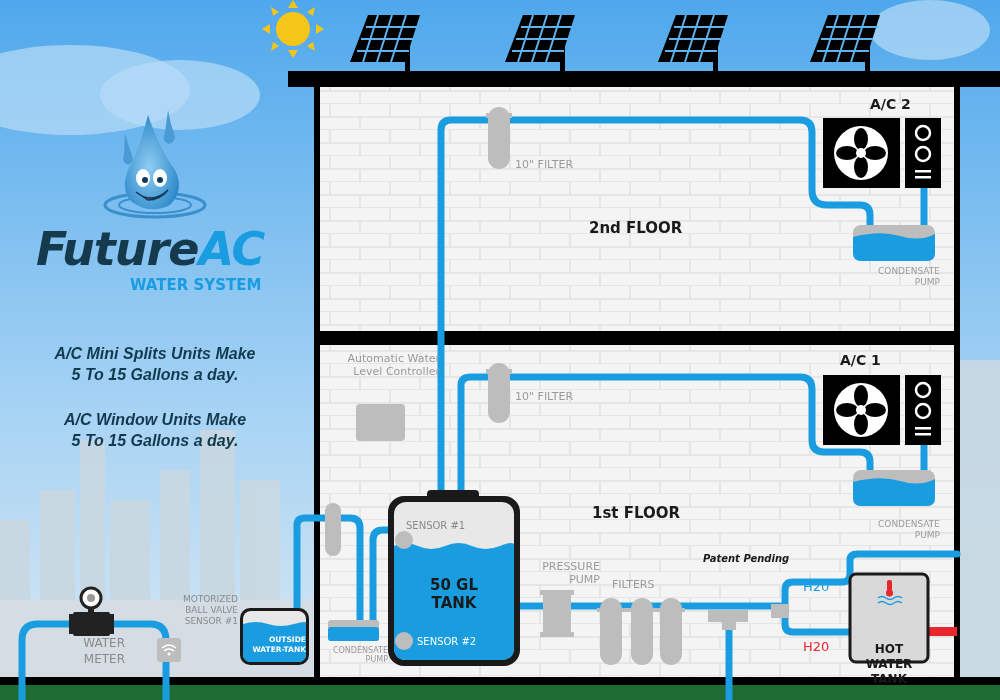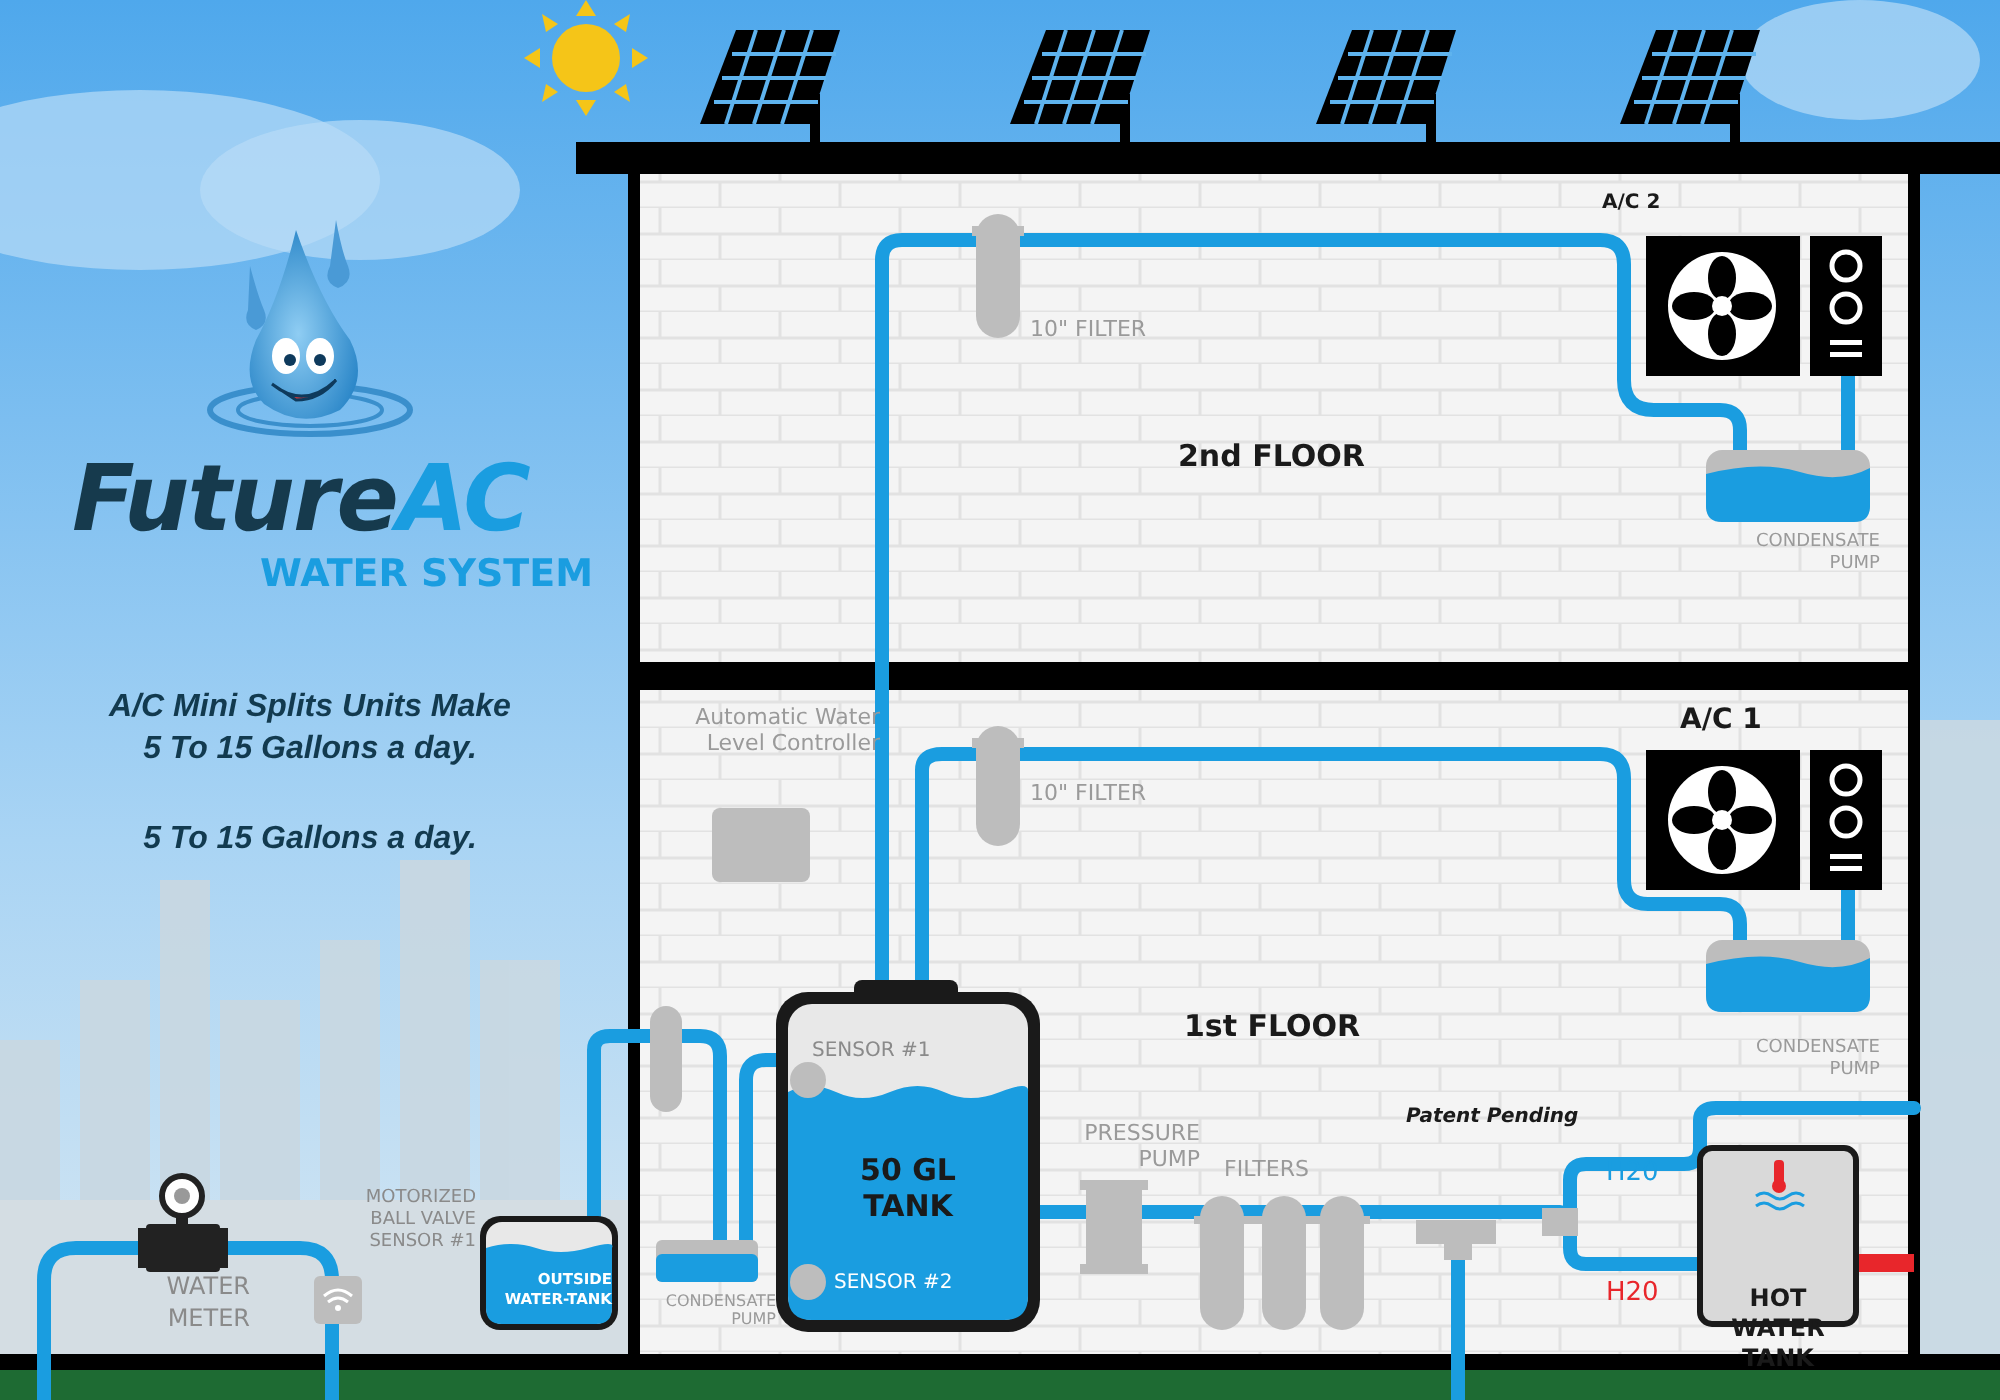--- a/index.html
+++ b/index.html
@@ -2,21 +2,21 @@
 <html><head>
 <meta charset="utf-8">
 <style>
   html,body{margin:0;padding:0;}
   body{width:1000px;height:700px;overflow:hidden;position:relative;font-family:"Liberation Sans",sans-serif;}
   #scene{position:absolute;left:0;top:0;width:1000px;height:700px;}
   .lbl{position:absolute;color:#9a9a9a;font-family:"DejaVu Sans",sans-serif;font-size:11px;text-align:right;line-height:13px;}
   .lbl-dark{position:absolute;color:#1a1a1a;font-family:"DejaVu Sans",sans-serif;font-weight:bold;}
   .tagline{position:absolute;left:20px;width:270px;text-align:center;font-weight:bold;font-style:italic;color:#123a4f;font-size:16px;line-height:21px;font-family:"Liberation Sans",sans-serif;}
   .logo-main{position:absolute;left:36px;top:222px;font-family:"DejaVu Sans",sans-serif;font-weight:bold;font-size:46px;letter-spacing:-1px;font-style:italic;}
-  .logo-sub{position:absolute;left:130px;top:276px;font-family:"DejaVu Sans",sans-serif;font-weight:bold;font-size:19px;color:#1a9de0;}
+  .logo-sub{position:absolute;left:130px;top:276px;font-family:"DejaVu Sans",sans-serif;font-weight:bold;font-size:15px;color:#1a9de0;}
 </style>
 </head>
 <body>
 
 <svg id="scene" viewBox="0 0 1000 700" width="1000" height="700" xmlns="http://www.w3.org/2000/svg">
   <defs>
     <linearGradient id="sky" x1="0" y1="0" x2="0" y2="1">
       <stop offset="0" stop-color="#4fa8ec"></stop>
       <stop offset="0.6" stop-color="#a9d4f4"></stop>
       <stop offset="1" stop-color="#d9e8f2"></stop>
@@ -261,27 +261,28 @@
 <div class="logo-main">
   <span style="color:#163a4d">Future</span><span style="color:#1a9de0">AC</span>
 </div>
 <div class="logo-sub">WATER SYSTEM</div>
 
 <div class="tagline" style="top:343px">
   <div>A/C Mini Splits Units Make</div>
   <div>5 To 15 Gallons a day.</div>
 </div>
 <div class="tagline" style="top:409px">
+  <div>A/C Window Units Make</div>
   <div>5 To 15 Gallons a day.</div>
 </div>
 
 <div class="lbl-dark" style="left:589px;top:219px;font-size:15px;">2nd FLOOR</div>
 <div class="lbl-dark" style="left:592px;top:504px;font-size:15px;">1st FLOOR</div>
 
-<div class="lbl-dark" style="left:801px;top:96px;font-size:10px;">A/C 2</div>
+<div class="lbl-dark" style="left:870px;top:96px;font-size:14px;">A/C 2</div>
 <div class="lbl-dark" style="left:840px;top:352px;font-size:14px;">A/C 1</div>
 
 <div class="lbl" style="left:850px;top:266px;width:90px;font-size:9px;line-height:11px;">
   <div>CONDENSATE</div>
   <div>PUMP</div>
 </div>
 <div class="lbl" style="left:850px;top:519px;width:90px;font-size:9px;line-height:11px;">
   <div>CONDENSATE</div>
   <div>PUMP</div>
 </div>

